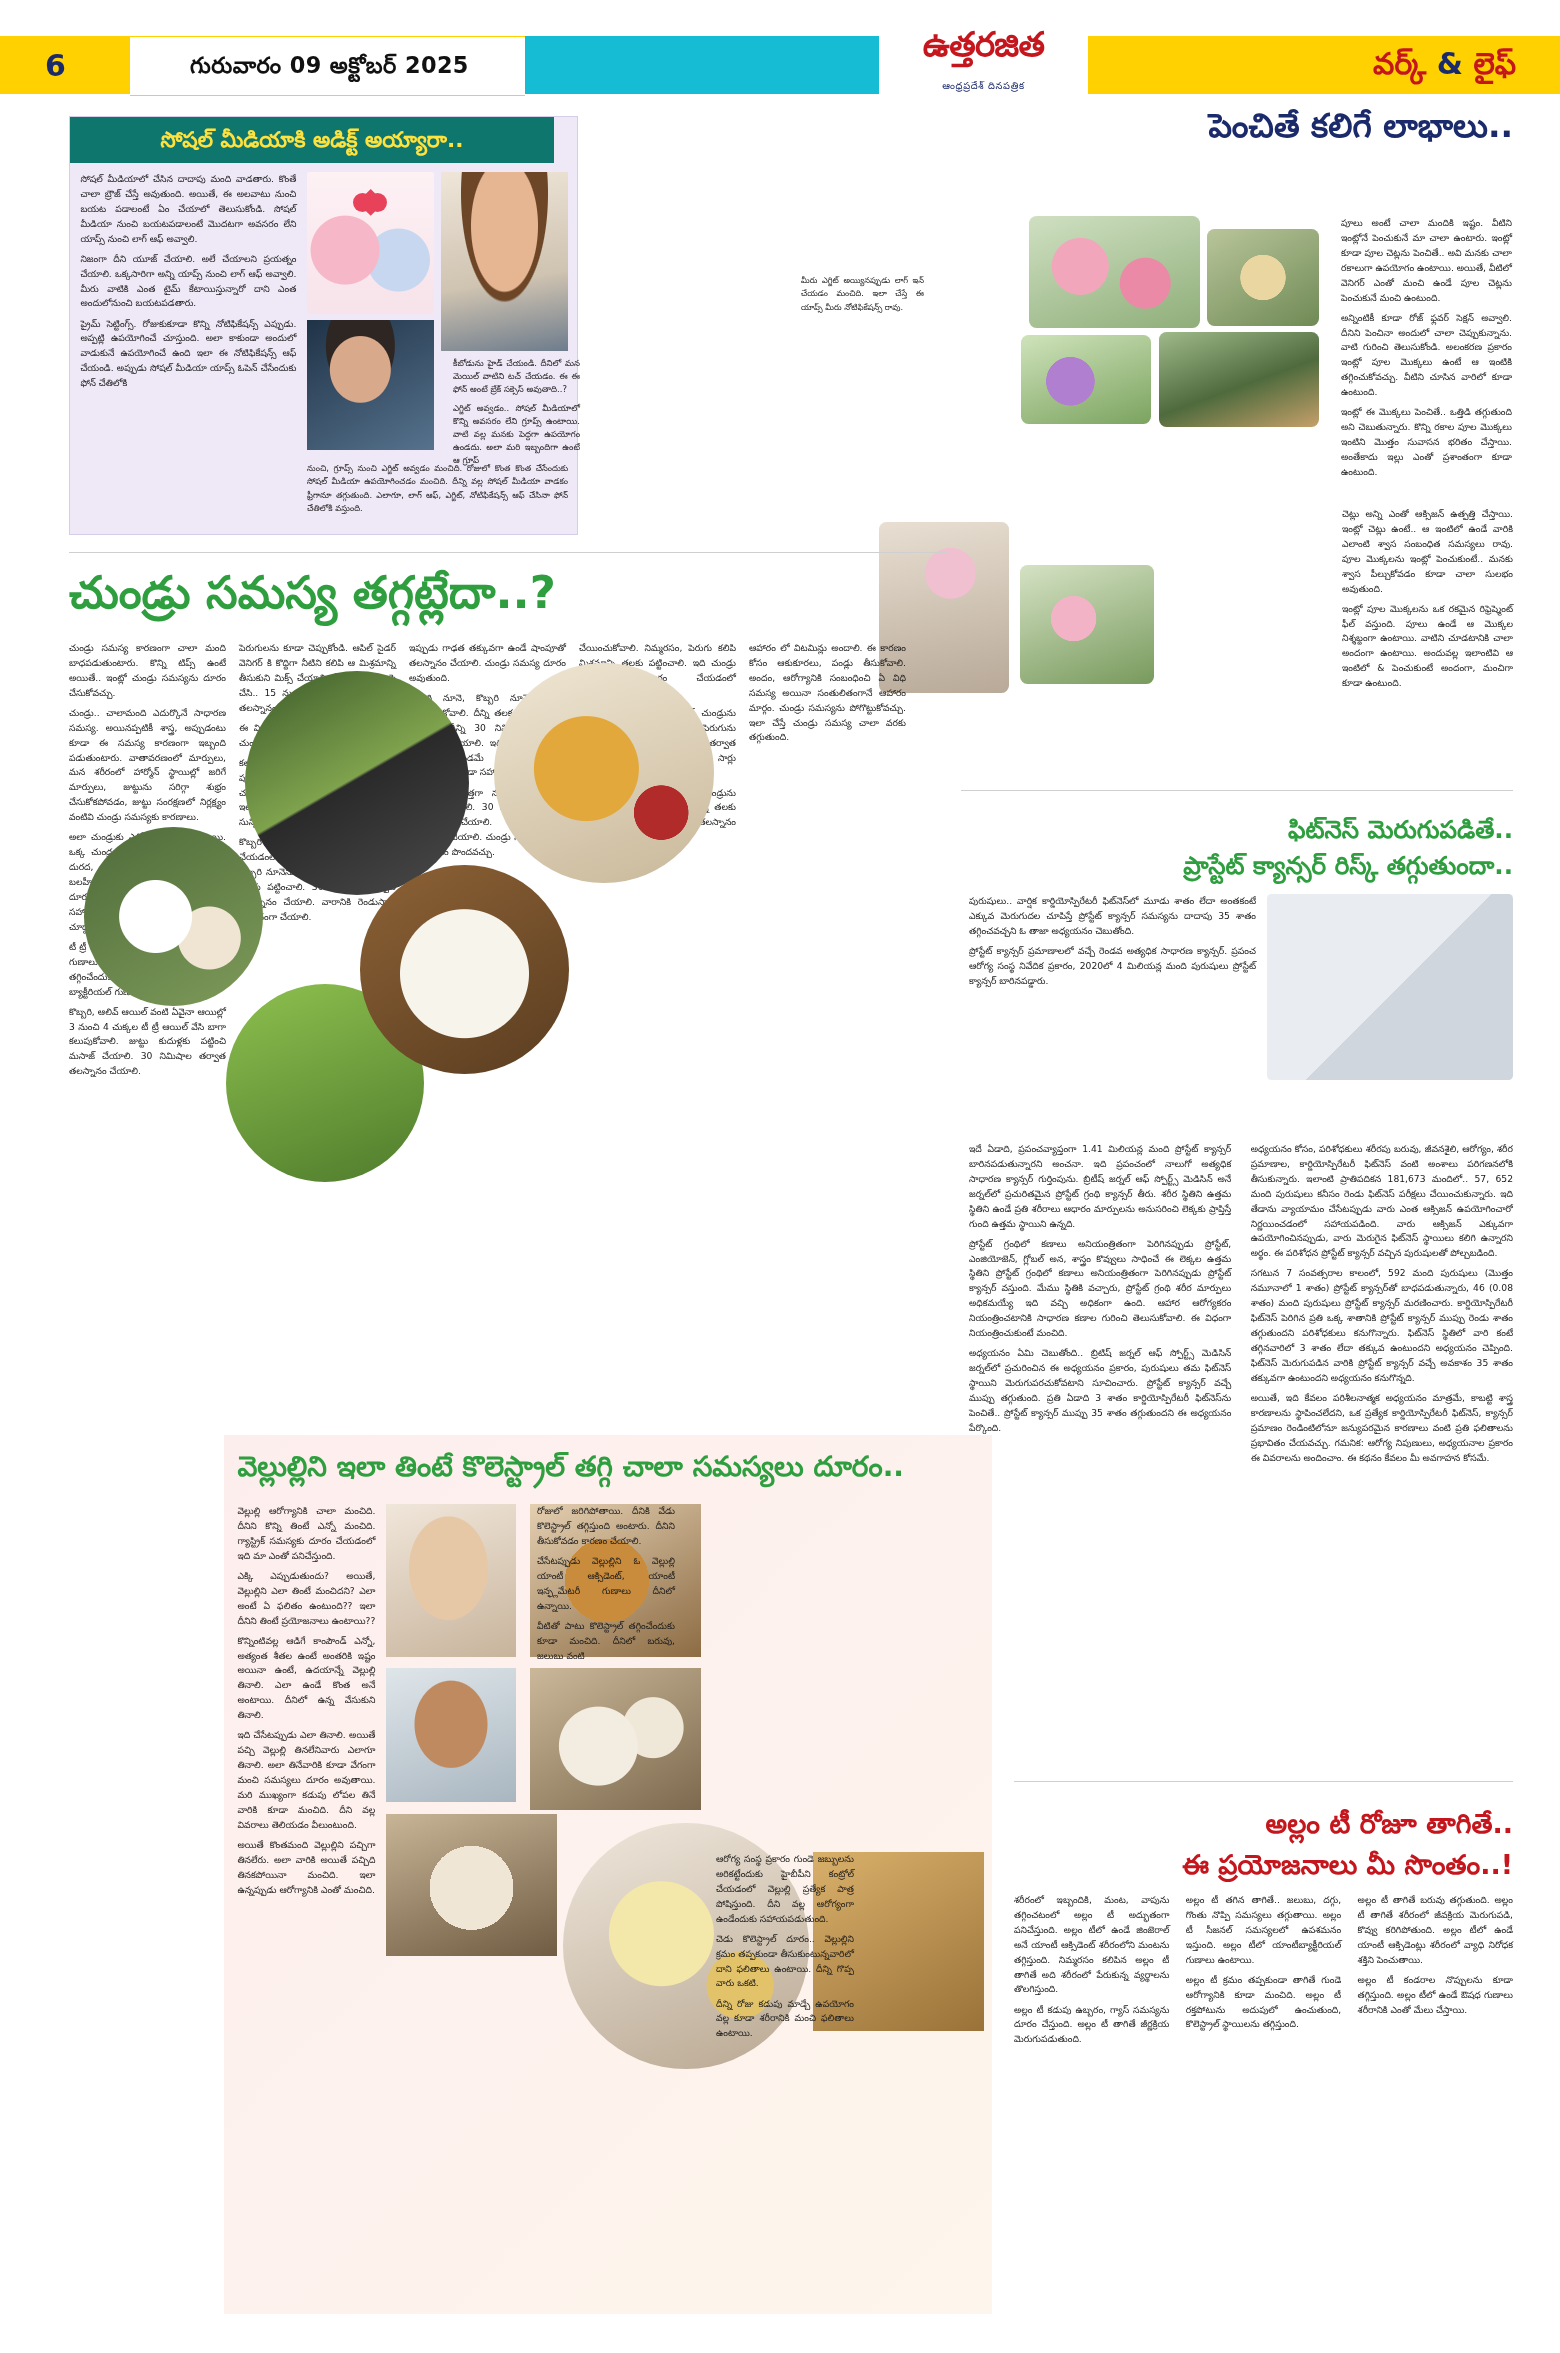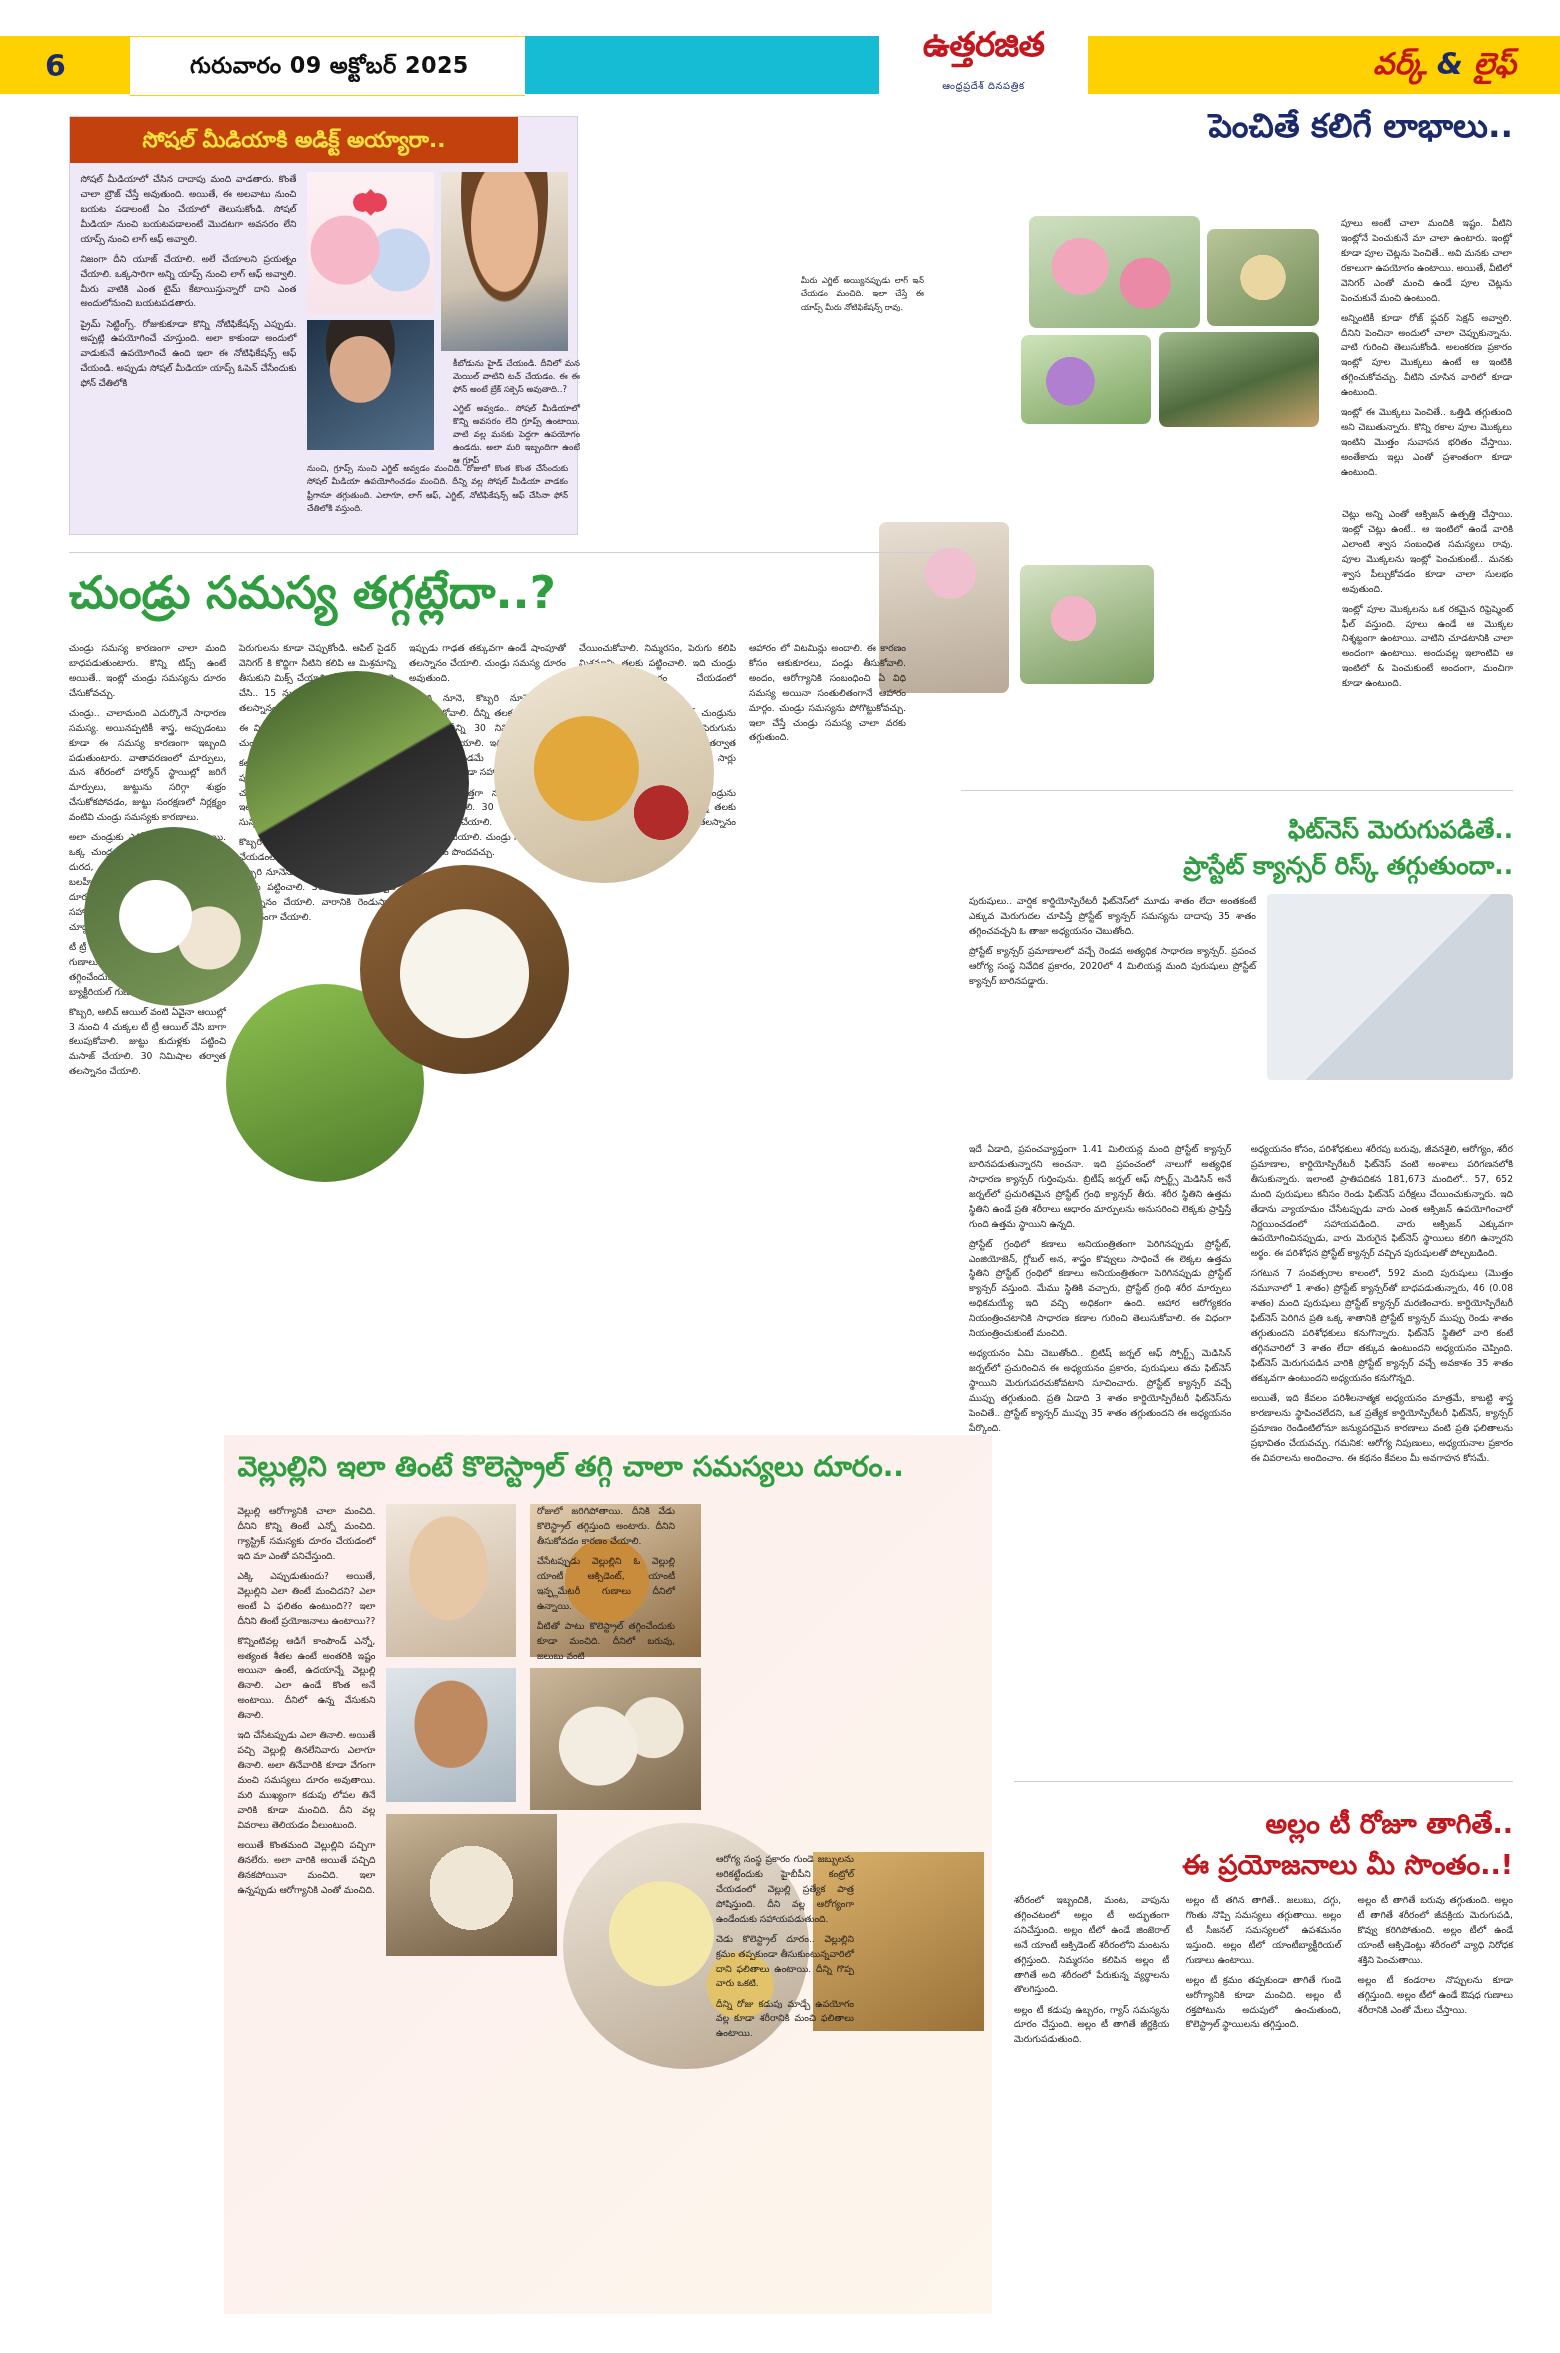--- a/index.html
+++ b/index.html
@@ -11,30 +11,30 @@
   .masthead{position:absolute;left:0;top:36px;width:1561px;height:58px;}
   .mast-yellow-left{position:absolute;left:0;top:0;width:130px;height:58px;background:#ffd100;}
   .mast-page-no{position:absolute;left:45px;top:12px;font-size:30px;font-weight:bold;color:#1b2a6b;}
   .mast-white{position:absolute;left:130px;top:0;width:395px;height:58px;background:#ffffff;border-top:1.5px solid #ffd100;border-bottom:1.5px solid #ffd100;}
   .mast-date{position:absolute;left:190px;top:16.4px;font-size:22.4px;font-weight:bold;color:#111;letter-spacing:0.4px;}
   .mast-cyan{position:absolute;left:525px;top:0;width:354px;height:58px;background:#16bcd4;}
   .mast-logo{position:absolute;left:879px;top:-25px;width:209px;height:83px;background:#ffffff;text-align:center;}
   .mast-logo .lg1{font-size:34px;font-weight:bold;color:#c4161c;line-height:1;padding-top:16.4px;letter-spacing:-0.7px;}
   .mast-logo .lg2{font-size:9.7px;color:#1b2a6b;letter-spacing:0.7px;margin-top:19px;}
   .mast-right-yellow{position:absolute;left:1088px;top:0;width:473px;height:58px;background:#ffd100;}
-  .mast-section{position:absolute;right:45px;top:10.4px;font-size:30px;font-weight:bold;color:#c4161c;font-style:italic;}
+  .mast-section{position:absolute;right:45px;top:10.4px;font-size:30px;font-weight:bold;color:#c4161c;}
   .mast-section .amp{color:#1b2a6b;}
 
   
   .tcol{font-size:9.2px;line-height:1.62;color:#1a1a1a;text-align:justify;}
   .tcol p{margin:0 0 5.2px 0;}
 
   
   .a1{position:absolute;left:69px;top:116px;width:507px;height:417px;background:#efe9f7;border:0.7px solid #d6cde8;}
-  .a1-title{position:absolute;left:0;top:0;width:448px;height:46px;background:#c2410c;}
+  .a1-title{position:absolute;left:0;top:0;width:484px;height:46px;background:#0f766e;}
   .a1-title span{display:block;color:#ffe23d;font-size:21.6px;font-weight:bold;text-align:center;line-height:46px;}
   .a1-body{position:absolute;left:10.4px;top:55px;width:216px;height:350px;}
   .a1-img-a{position:absolute;left:237px;top:55px;width:127px;height:142px;background:linear-gradient(160deg,#f7d6e0,#fbeef2);border-radius:3px;overflow:hidden;}
   .a1-img-b{position:absolute;left:237px;top:203px;width:127px;height:130px;background:linear-gradient(160deg,#2b3d52,#5b7187);border-radius:3px;}
   .a1-img-c{position:absolute;left:371px;top:55px;width:127px;height:179px;background:linear-gradient(160deg,#e7dcc8,#b99f85);border-radius:3px;}
   .a1-cap{position:absolute;left:371px;top:240px;width:127px;font-size:8.5px;line-height:1.55;text-align:justify;color:#1a1a1a;margin-left:12px;}
 
   
   .a2{position:absolute;left:1021px;top:104px;width:492px;height:432px;}
   .a2-h{position:absolute;left:0;top:0;width:492px;text-align:right;}

